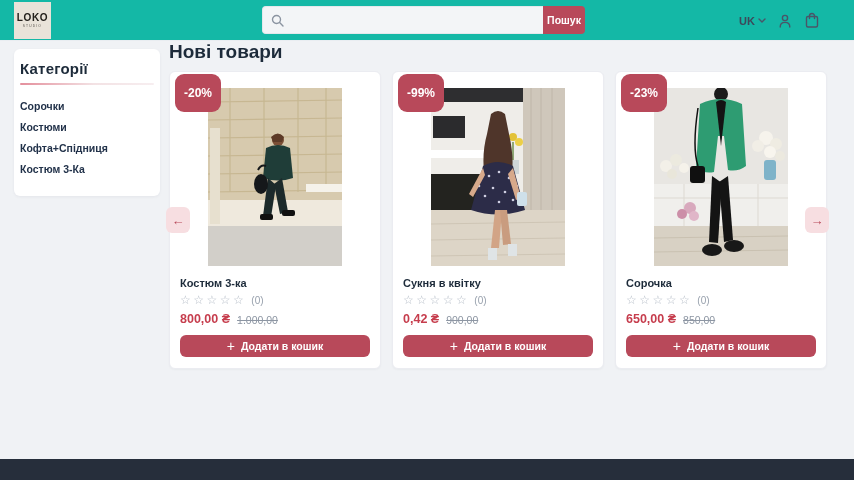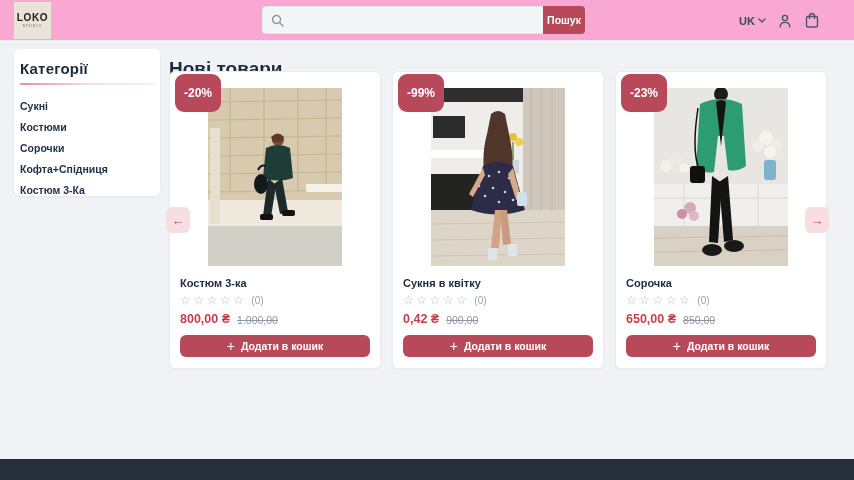--- a/index.html
+++ b/index.html
@@ -1,21 +1,21 @@
 <!DOCTYPE html>
 <html style="--accent: #b8495a; --price: #c63d4d; --heading: #1d2b3a; --text-muted: #97a0ac; --page-bg: #f0f2f5; --footer-bg: #262e3b; --logo-bg: #e9e3d9; --arrow-bg: #f7dee1;"><head>
 <meta charset="utf-8">
 <style>
   * { margin:0; padding:0; box-sizing:border-box; }
   html,body { width:854px; height:480px; overflow:hidden; }
   body { font-family:"Liberation Sans","DejaVu Sans",sans-serif; background:#fff; position:relative; }
   .page { position:relative; width:854px; height:480px; background:var(--page-bg,#f0f2f5); }
 
   
-  header { position:absolute; top:0; left:0; width:854px; height:41px; background:#f9a8d4;
+  header { position:absolute; top:0; left:0; width:854px; height:41px; background:#14b8a6;
            border-bottom:1px solid #e9edf1; z-index:5; }
   .logo { position:absolute; left:14px; top:2px; width:37px; height:37px; background:var(--logo-bg,#e9e3d9);
           display:flex; flex-direction:column; align-items:center; justify-content:center; }
   .logo-main { font-size:10px; font-weight:bold; letter-spacing:.6px; color:#23201b; line-height:10px; }
   .logo-sub  { font-size:6px; transform:scale(.55); letter-spacing:2px; color:#55504a; line-height:6px; }
 
   .search-wrap { position:absolute; left:234px; top:6px; width:351px; height:28px; display:flex;padding-left:28px; }
   .search-box { flex:1; display:flex; align-items:center; background:#f3f5f7; border:1px solid #e4e8ec;
                 border-right:none; border-radius:4px 0 0 4px; padding:0 8px; }
   .search-box svg { flex:0 0 auto; }
@@ -30,21 +30,21 @@
   
   .sidebar { position:absolute; left:14px; top:49px; width:146px; height:147px; background:#fff;
              border-radius:6px; box-shadow:0 1px 3px rgba(30,40,60,.06); padding:11px 6px; }
   .sidebar h2 { font-size:15px; font-weight:bold; color:var(--heading,#1d2b3a); letter-spacing:.2px; }
   .sidebar .underline { height:2px; margin-top:6px; border-radius:1px;
                         background:linear-gradient(to right,#e48f9c,#f3e2e4 55%,#f7eef0); }
   .cat-list { list-style:none; margin-top:10px; }
   .cat-list li { font-size:10.5px; font-weight:bold; color:#22324a; padding:4.5px 0; cursor:pointer; }
 
   
-  .section-title { position:absolute; left:169px; top:58px; font-size:19px; font-weight:bold;
+  .section-title { position:absolute; left:169px; top:41px; font-size:19px; font-weight:bold;
                    color:var(--heading,#1d2b3a); }
   .carousel { position:absolute; left:169px; top:71px; width:659px; height:298px; }
   .cards { display:flex; gap:11px; height:100%; }
   .card { position:relative; width:212px; background:#fff; border:1px solid #ebecf1; border-radius:6px;
           box-shadow:0 1px 2px rgba(30,40,60,.04); }
   .badge { position:absolute; top:2px; left:5px; background:var(--accent,#b8495a); color:#fff;
            font-size:12px; font-weight:bold; padding:12px 9px; border-radius:9px; z-index:2; }
   .photo { width:134px; height:178px; margin:16px auto 0; overflow:hidden; background:#eee; }
   .photo svg { display:block; }
   .p-title { margin:11px 10px 0; font-size:11px; font-weight:bold; color:var(--heading,#1d2b3a); }
@@ -106,23 +106,22 @@
         <rect class="icon-stroke" x="2.5" y="4.5" width="11" height="10.5" rx="1.5"></rect>
         <path class="icon-stroke" d="M5.5 6.5 V4 a2.5 2.5 0 0 1 5 0 V6.5"></path>
       </svg>
     </div>
   </header>
 
   <aside class="sidebar">
     <h2>Категорії</h2>
     <div class="underline"></div>
     <ul class="cat-list">
-      <li>Сукні</li>
+      <li>Сорочки</li>
       <li>Костюми</li>
-      <li>Сорочки</li>
       <li>Кофта+Спідниця</li>
       <li>Костюм 3-Ка</li>
     </ul>
   </aside>
 
   <h1 class="section-title">Нові товари</h1>
 
   <div class="carousel">
     <button class="nav prev">←</button>
 

